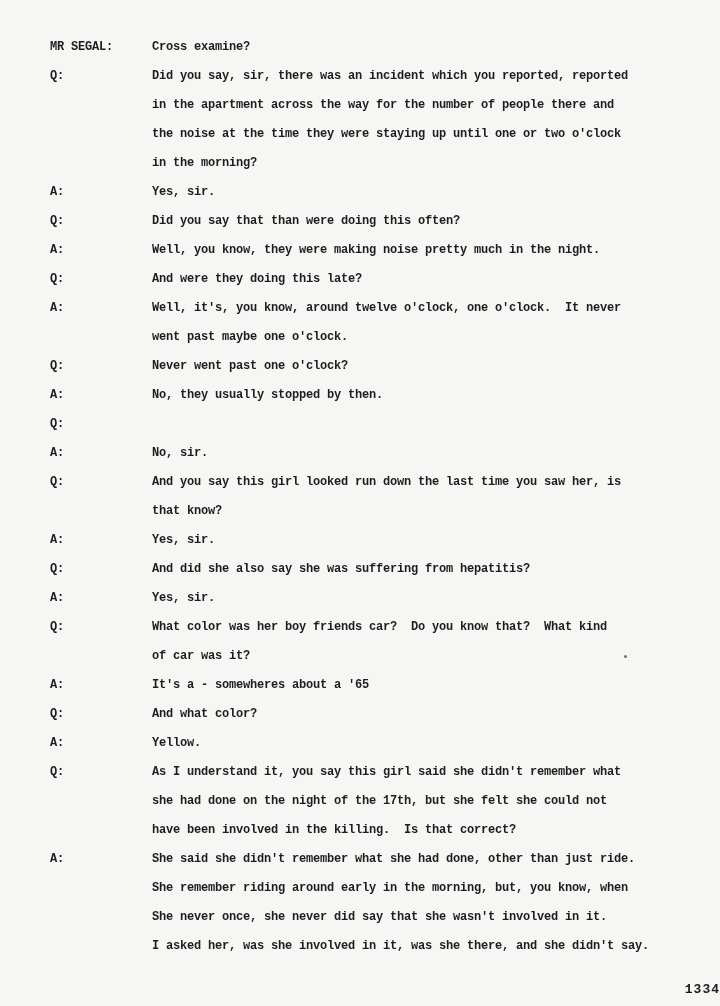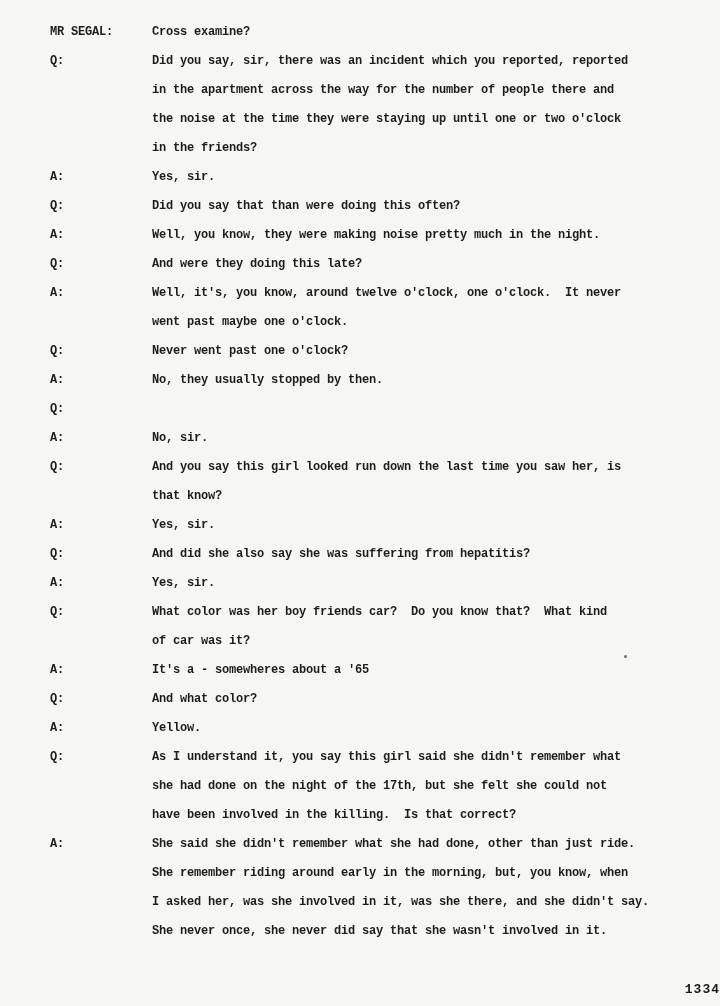--- a/index.html
+++ b/index.html
@@ -16,21 +16,21 @@
     font-family: "Liberation Mono", "DejaVu Sans Mono", monospace;
     overflow: hidden;
     box-sizing: border-box;
     padding-top: 25px;
   }
   .transcript {
     display: block;
   }
   .row {
     display: flex;
-    align-items: flex-start;
+    align-items: flex-end;
     height: 29px;
     padding-left: 50px;
     font-size: 12px;
     font-weight: 600;
     -webkit-font-smoothing: antialiased;
   }
   .speaker {
     width: 102px;
     flex: 0 0 102px;
     white-space: pre;
@@ -83,21 +83,21 @@
     <span class="line">in the apartment across the way for the number of people there and</span>
   </div>
 
   <div class="row">
     <span class="speaker"></span>
     <span class="line">the noise at the time they were staying up until one or two o'clock</span>
   </div>
 
   <div class="row">
     <span class="speaker"></span>
-    <span class="line">in the friends?</span>
+    <span class="line">in the morning?</span>
   </div>
 
   <div class="row">
     <span class="speaker">A:</span>
     <span class="line">Yes, sir.</span>
   </div>
 
   <div class="row">
     <span class="speaker">Q:</span>
     <span class="line">Did you say that than were doing this often?</span>
@@ -212,26 +212,26 @@
     <span class="line">She said she didn't remember what she had done, other than just ride.</span>
   </div>
 
   <div class="row">
     <span class="speaker"></span>
     <span class="line">She remember riding around early in the morning, but, you know, when</span>
   </div>
 
   <div class="row">
     <span class="speaker"></span>
+    <span class="line">She never once, she never did say that she wasn't involved in it.</span>
+  </div>
+
+  <div class="row">
+    <span class="speaker"></span>
     <span class="line">I asked her, was she involved in it, was she there, and she didn't say.</span>
-  </div>
-
-  <div class="row">
-    <span class="speaker"></span>
-    <span class="line">She never once, she never did say that she wasn't involved in it.</span>
   </div>
 </section>
 
   <div class="stray-dot"></div>
 
   <footer class="page-footer">
     <span class="page-number">1334</span>
   </footer>
 </main>
 

